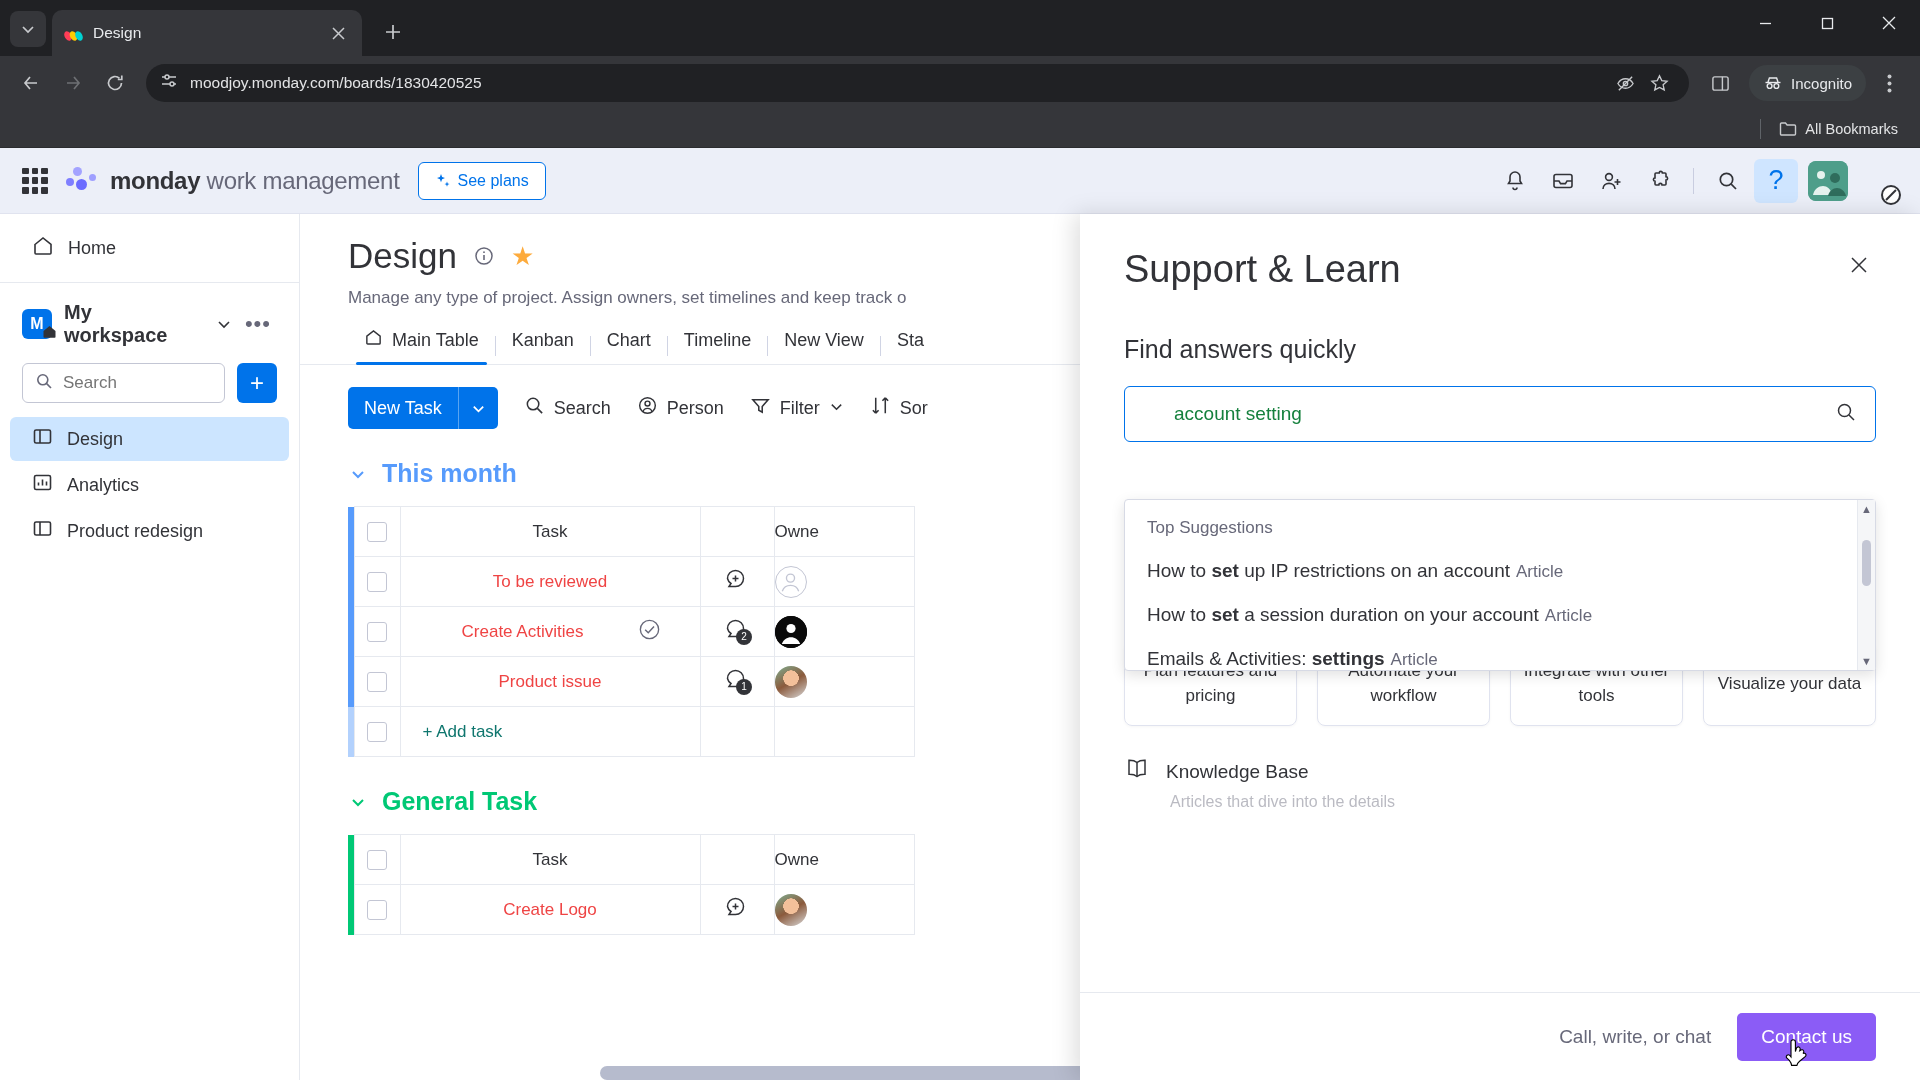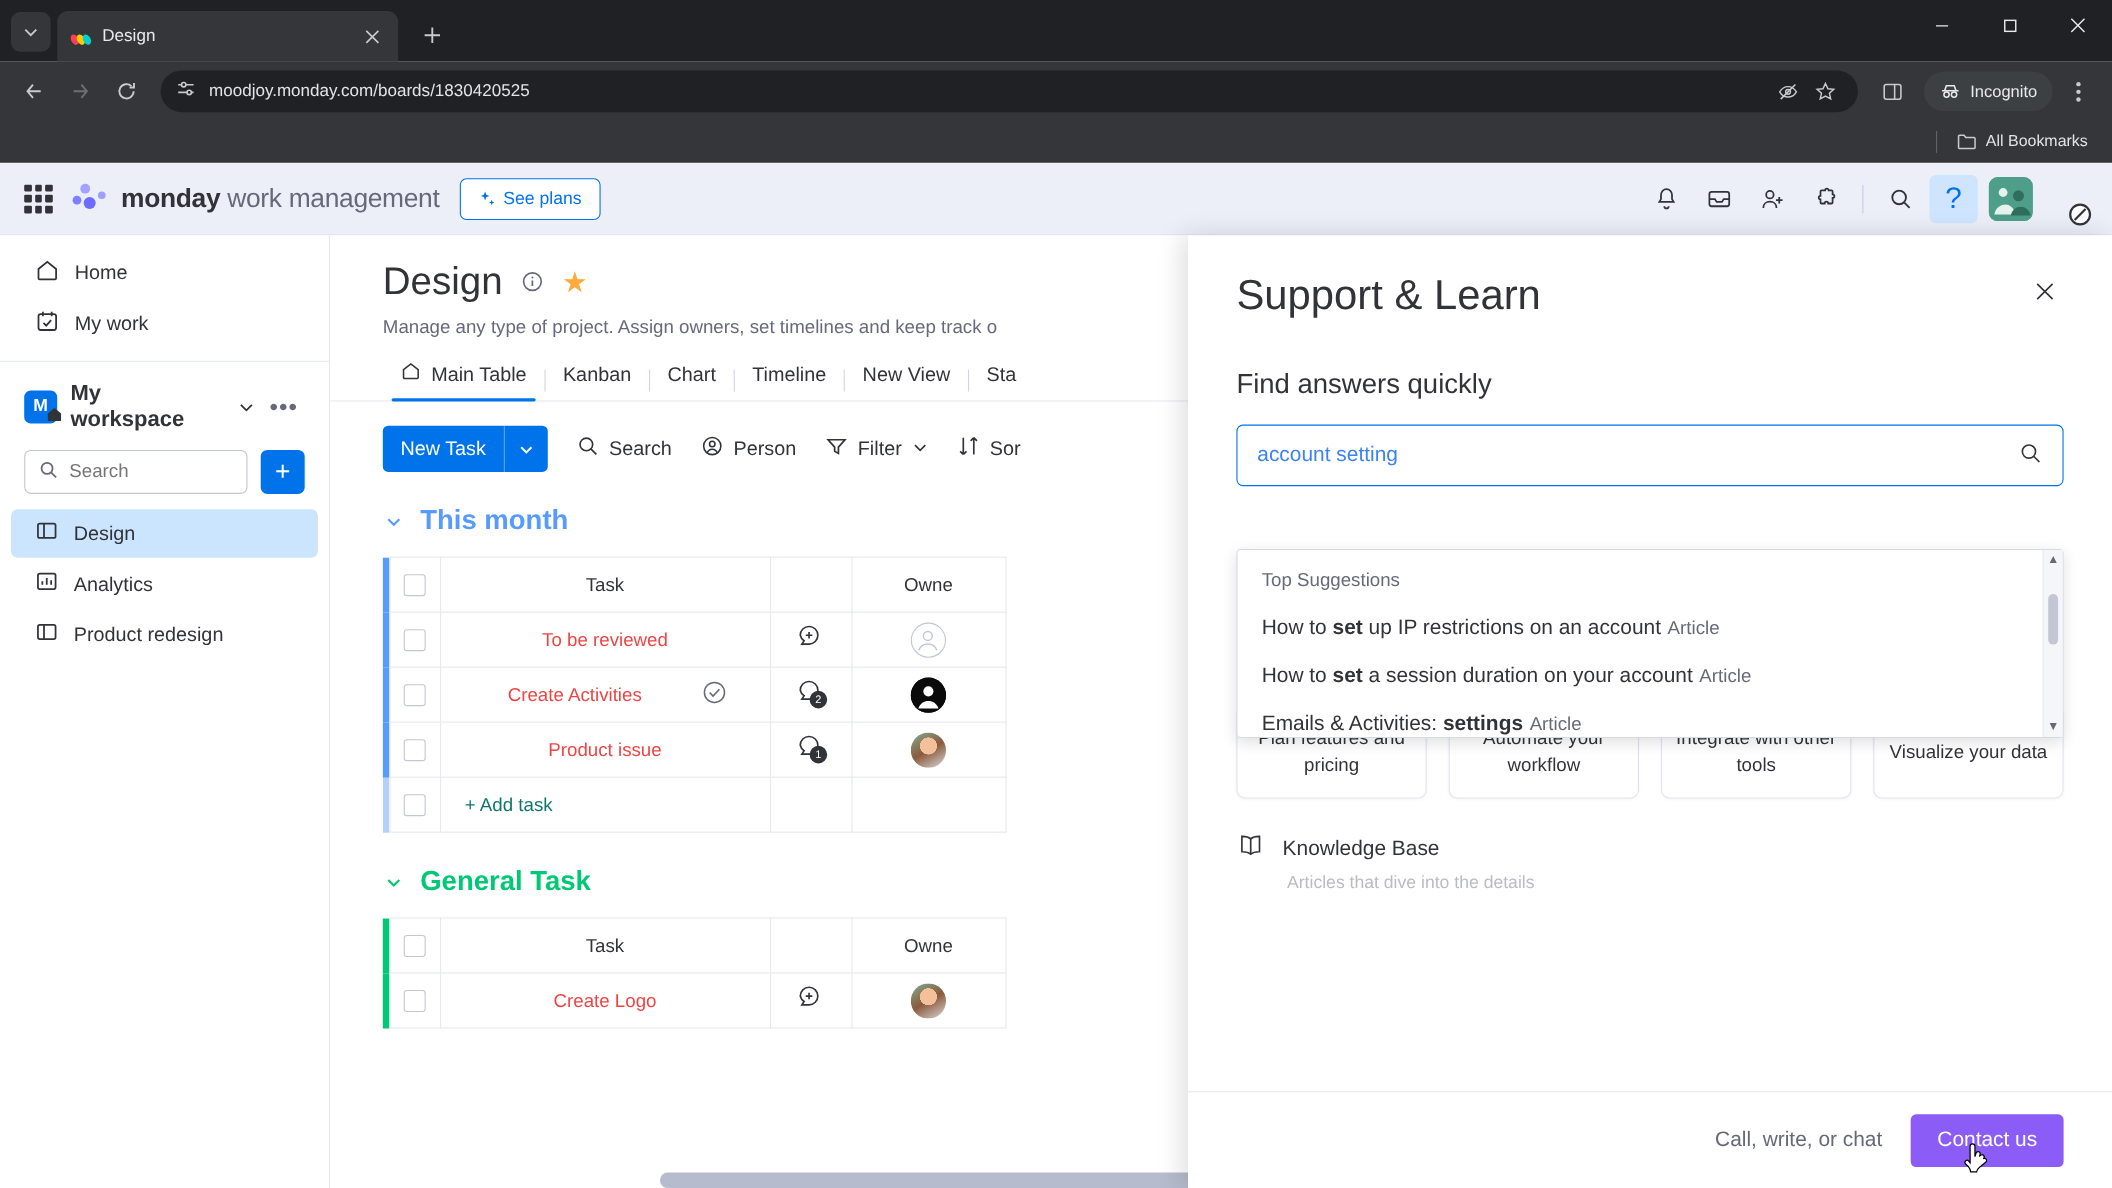--- a/index.html
+++ b/index.html
@@ -190,21 +190,21 @@
 
   .tablewrap { margin-top: 18px; position:relative; }
   .tbl { border-collapse:collapse; table-layout:fixed; }
   .tbl td, .tbl th { border:1px solid #e6e9ef; height:50px; font-weight:400; }
   .grip { width:6px; padding:0; border:none !important; }
   .grip.blue { background:#579bfc; }
   .grip.green { background:#00c875; }
   .col-chk { width:46px; text-align:center; }
   .col-task { width:300px; text-align:center; }
   .col-exp { width:74px; text-align:center; }
-  .col-own { width:140px; text-align:center; }
+  .col-own { width:140px; text-align:left; }
   .chk { width:20px;height:20px;border:1px solid #c3c6d4;border-radius:3px;display:inline-block;
     cursor:pointer; vertical-align:middle;}
   .th-lbl { font-size:17px; color:#323338; }
   .td-task { font-size:17px; color:#ef4444; text-align:center; }
   .addtask { font-size:17px; color:#0f766e; text-align:left; padding-left:22px; }
   .av-sm { width:32px;height:32px;border-radius:50%;display:inline-block;vertical-align:middle;}
   .av-empty { border:1.5px solid #c3c6d4; background:#fff; position:relative; }
   .av-dark { background:#0a0a0a; position:relative; }
   .av-photo { background: radial-gradient(circle at 50% 38%, #f3c09a 0 30%, transparent 31%),
       linear-gradient(150deg,#7fae91 0%, #8b5a3c 50%, #d9d9d9 100%); position:relative;}
@@ -223,22 +223,22 @@
     display:flex; flex-direction:column;
   }
   .panel-head { padding: 34px 44px 0 44px; display:flex; align-items:flex-start; }
   .panel-title { font-size:38px; color:#323338; font-weight:400; }
   .panel-close { margin-left:auto; width:34px;height:34px;display:flex;align-items:center;
     justify-content:center;cursor:pointer;border-radius:4px;}
   .panel-body { flex:1; padding: 0 44px; position:relative; overflow:hidden; }
   .sec-title { font-size:25px; color:#323338; margin-top: 44px; }
   .find-box { margin-top:22px; height:56px; border:1.6px solid #0073ea; border-radius:6px;
     display:flex; align-items:center; padding: 0 18px; cursor:text; }
-  .find-box input { border:none;outline:none;flex:1;font-size:19px;color:#3b82f6;
-    font-family:inherit; background:transparent;}
+  .find-box input { border:none;outline:none;flex:1;font-size:19px;color:#15803d;
+    font-family:inherit; background:transparent;margin-left:31px;}
 
   .dropdown { position:absolute; left:44px; right:44px; top: 208px; background:#fff;
     border:1px solid #d7dae5; border-radius:4px; box-shadow:0 4px 14px rgba(0,0,0,.12);
     z-index:5; height: 172px; display:flex; }
   .dd-inner { flex:1; padding: 18px 22px 12px 22px; overflow:hidden; }
   .dd-hdr { font-size:17px; color:#676879; }
   .dd-item { font-size:19px; color:#323338; margin-top: 22px; white-space:nowrap;
     cursor:pointer; }
   .dd-item .art { color:#676879; font-size:17px; margin-left:6px; }
   .dd-item b { font-weight:700; }
@@ -479,29 +479,20 @@
     <div class="m-body">
 
       <div class="sidebar">
         <div class="side-item">
           <span>
             <svg width="22" height="22" viewBox="0 0 22 22">
                 <path d="M3 9.5L11 3l8 6.5V18a1 1 0 01-1 1H4a1 1 0 01-1-1z" stroke-width="1.6"></path>
               </svg>
           </span>
           <span>Home</span>
-        </div>
-        <div class="side-item">
-          <span>
-            <svg width="22" height="22" viewBox="0 0 22 22">
-                <rect x="3" y="4.5" width="16" height="14.5" rx="2" stroke-width="1.6"></rect>
-                <path d="M7 2.5v4M15 2.5v4M7.5 12.5l2.5 2.5 4.5-5" stroke-width="1.6"></path>
-              </svg>
-          </span>
-          <span>My work</span>
         </div>
         <div class="side-sep"></div>
 
         <div class="ws-row">
           <span class="ws-avatar">
             <span>M</span>
             <span class="home-badge">
               <svg width="15" height="15" viewBox="0 0 15 15">
                   <path d="M1.5 7L7.5 2l6 5v6a.8.8 0 01-.8.8H2.3a.8.8 0 01-.8-.8z" fill="#323338"></path>
                 </svg>

